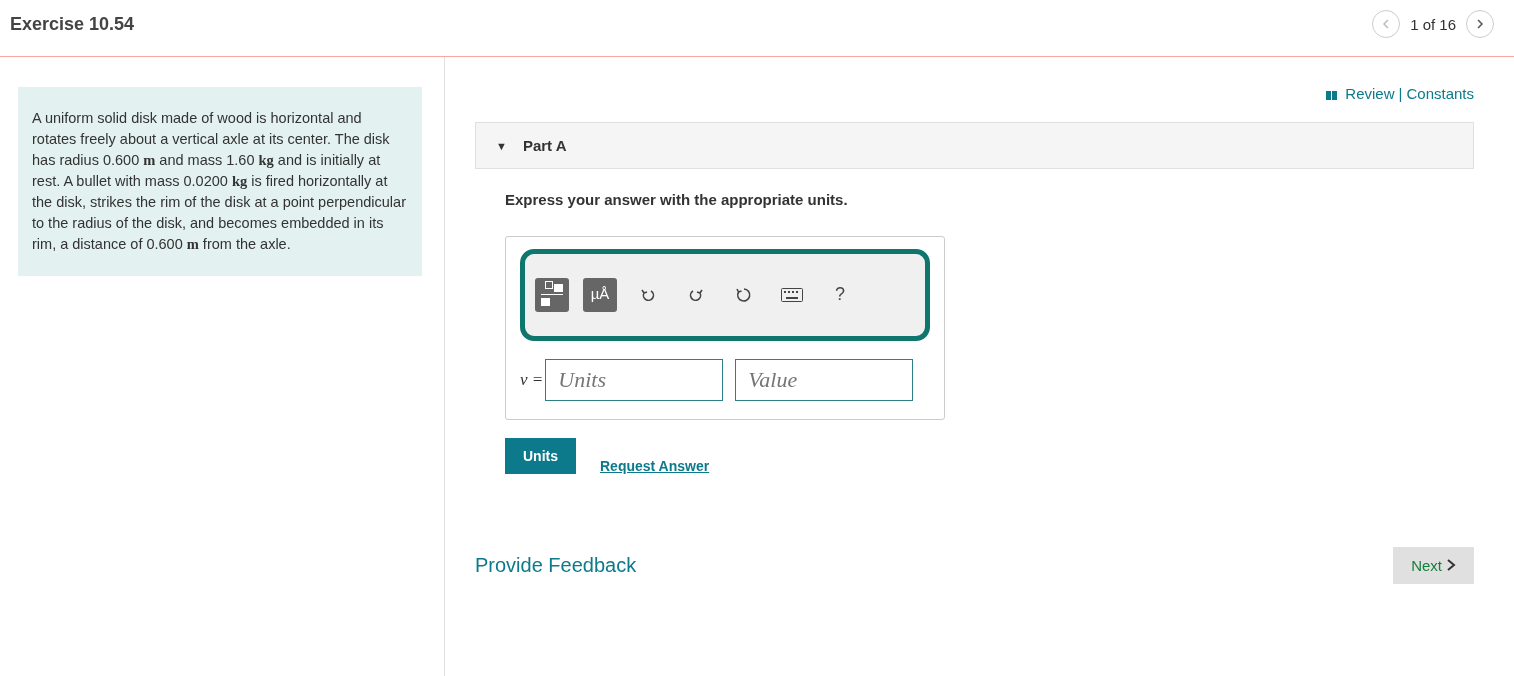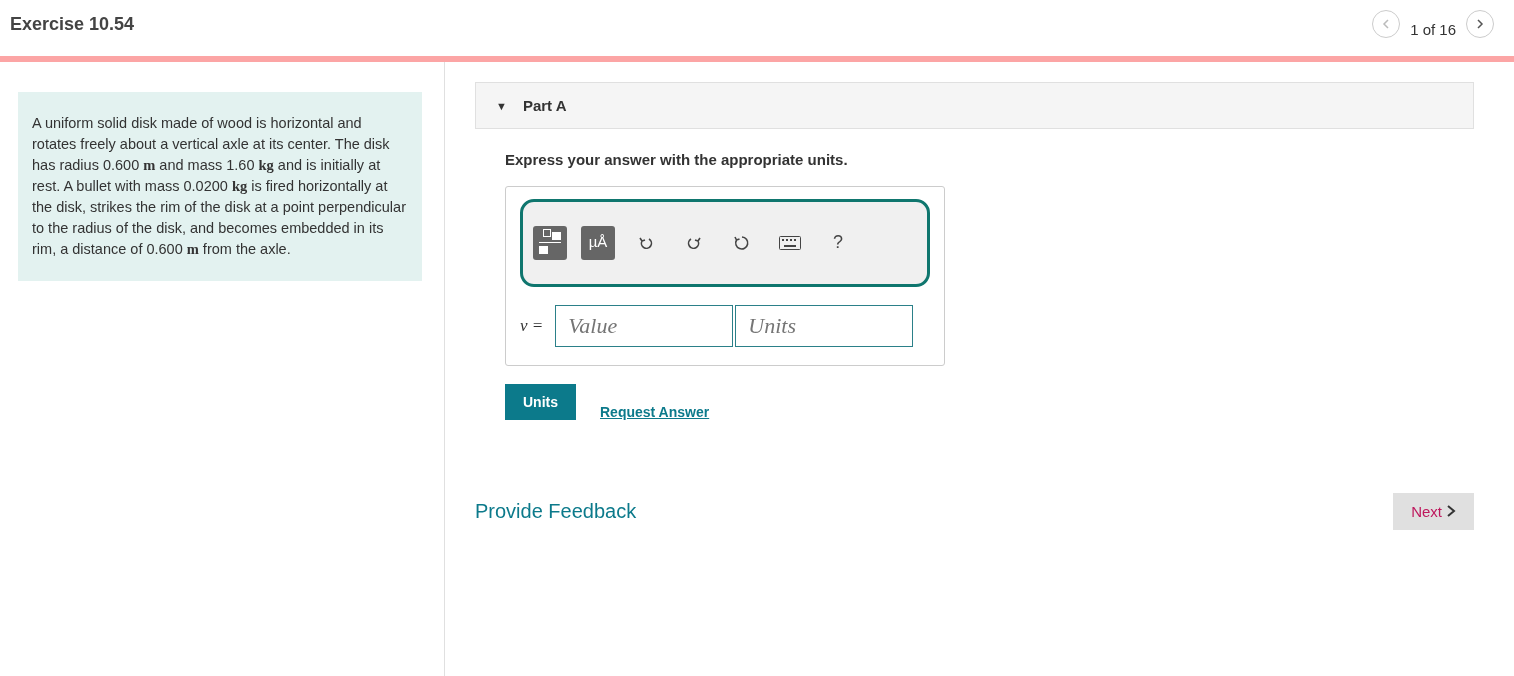--- a/index.html
+++ b/index.html
@@ -7,30 +7,30 @@
     font-family: "Helvetica Neue", Arial, sans-serif;
     font-size: 14px;
     color: #333;
     background: #fff;
   }
   .header {
     display: flex;
     justify-content: space-between;
     align-items: center;
     padding: 10px 20px 18px 10px;
-    border-bottom: 6px solid #fca5a5;
+    border-bottom: 1px solid #fca5a5;
   }
   .header-title {
     font-size: 18px;
     font-weight: bold;
     color: #444;
   }
   .header-nav {
     display: flex;
-    align-items: flex-end;
+    align-items: center;
     gap: 10px;
   }
   .nav-btn {
     width: 28px;
     height: 28px;
     border: 1px solid #ccc;
     border-radius: 50%;
     background: #fff;
     display: flex;
     align-items: center;
@@ -77,30 +77,30 @@
     gap: 16px;
   }
   .part-header .caret { font-size: 11px; color: #333; }
   .part-header .title { font-weight: bold; font-size: 15px; }
   .part-body {
     padding: 20px 30px;
     font-size: 15px;
     line-height: 1.5;
   }
   .question { margin-bottom: 12px; }
-  .express { font-weight: bold; margin-bottom: 14px; }
+  .express { font-weight: bold; margin-bottom: 24px; }
   .answer-tool {
     border: 1px solid #ccc;
     border-radius: 3px;
     width: 440px;
     padding: 12px 14px 18px 14px;
   }
   .toolbar {
     background: #f0f0f0;
-    border: 3px solid #0f766e;
+    border: 5px solid #0f766e;
     border-radius: 14px;
     padding: 24px 10px;
     display: flex;
     align-items: center;
     gap: 14px;
     margin-bottom: 18px;
   }
   .tb-btn {
     width: 34px; height: 34px;
     display: flex; align-items: center; justify-content: center;
@@ -154,21 +154,21 @@
     justify-content: space-between;
     align-items: center;
     margin-top: 50px;
   }
   .feedback-link { color: #0c7a8b; font-size: 20px; cursor: pointer; }
   .next-btn {
     background: #e0e0e0;
     border: none;
     padding: 10px 18px;
     font-size: 15px;
-    color: #be185d;
+    color: #15803d;
     cursor: pointer;
     display: flex; align-items: center; gap: 4px;
   }
   .serif-unit { font-family: "Times New Roman", serif; }
 </style>
 </head>
 <body>
 
 <div class="header">
   <div class="header-title">Exercise 10.54</div>
@@ -186,20 +186,29 @@
     </div>
   </div>
 </div>
 
 <div class="body">
   <div class="left-col">
     <div class="problem-box">A uniform solid disk made of wood is horizontal and rotates freely about a vertical axle at its center. The disk has radius 0.600 <b class="serif-unit">m</b> and mass 1.60 <b class="serif-unit">kg</b> and is initially at rest. A bullet with mass 0.0200 <b class="serif-unit">kg</b> is fired horizontally at the disk, strikes the rim of the disk at a point perpendicular to the radius of the disk, and becomes embedded in its rim, a distance of 0.600 <b class="serif-unit">m</b> from the axle.</div>
   </div>
 
   <div class="right-col">
+    <div class="review-row">
+      <span class="review-icon">
+          <span></span>
+          <span></span>
+        </span>
+      <span class="review-link">Review</span>
+      <span class="review-link"> | </span>
+      <span class="review-link">Constants</span>
+    </div>
 
     <div class="part-header">
       <span class="caret">▼</span>
       <span class="title">Part A</span>
     </div>
 
     <div class="part-body">
       <div class="express">Express your answer with the appropriate units.</div>
 
       <div class="answer-tool">
@@ -234,22 +243,22 @@
                 <rect x="7" y="3" width="2" height="2" fill="#444"></rect>
                 <rect x="11" y="3" width="2" height="2" fill="#444"></rect>
                 <rect x="15" y="3" width="2" height="2" fill="#444"></rect>
               <rect x="5" y="9" width="12" height="2" fill="#444"></rect>
             </svg>
           </div>
           <div class="tb-btn" style="font-size:18px;">?</div>
         </div>
         <div class="input-row">
           <span class="var-label">v =</span>
+          <input class="input-field units-input" placeholder="Units" style="">
           <input class="input-field value-input" placeholder="Value" style="">
-          <input class="input-field units-input" placeholder="Units" style="">
         </div>
       </div>
 
       <div class="action-row">
         <button class="submit-btn">Units</button>
         <span class="request-link">Request Answer</span>
       </div>
     </div>
 
     <div class="footer-row">

